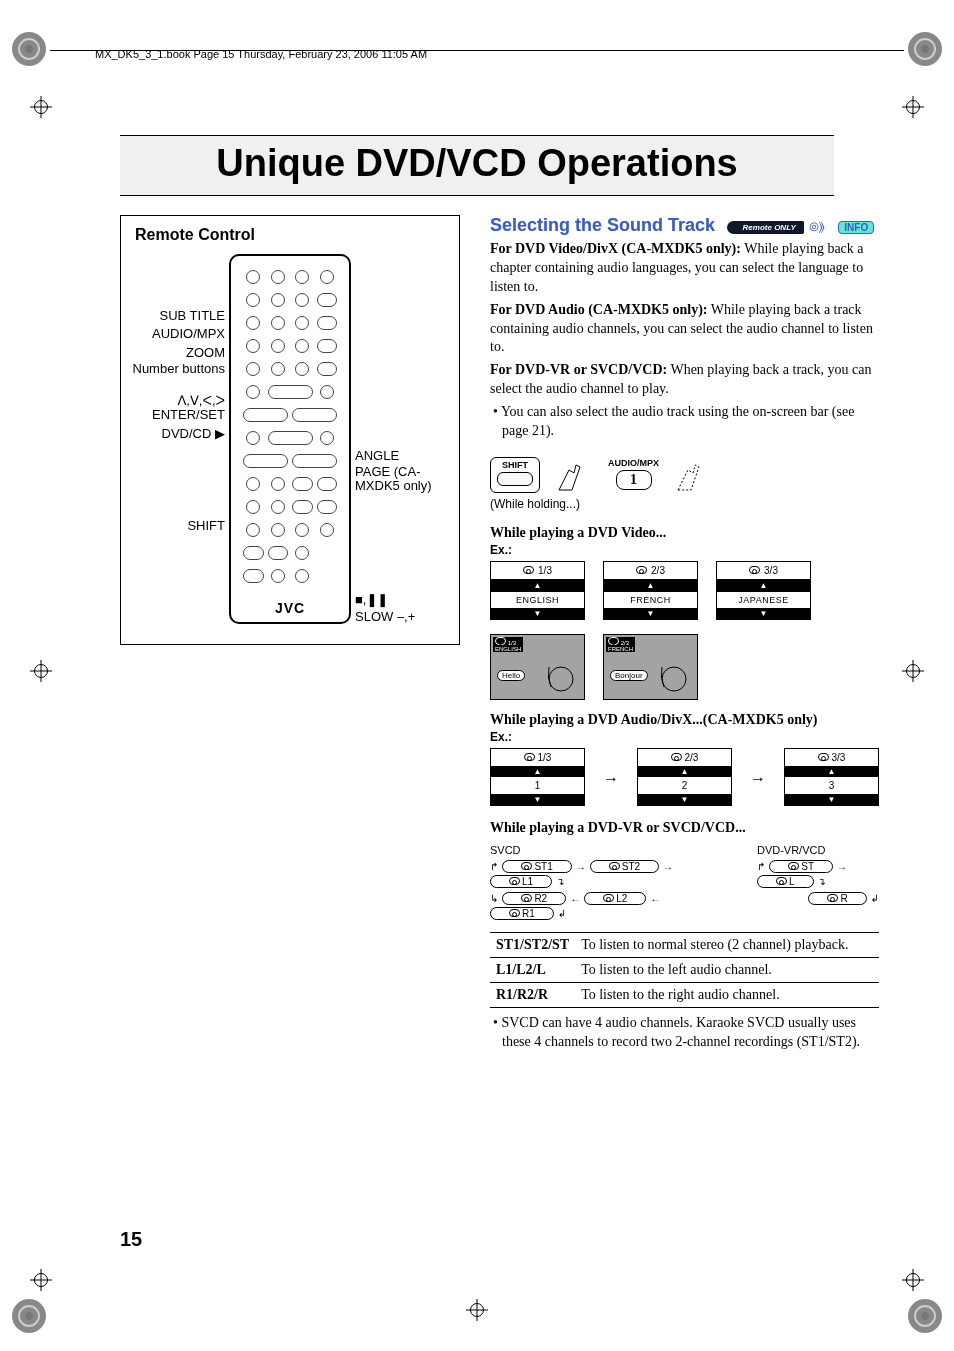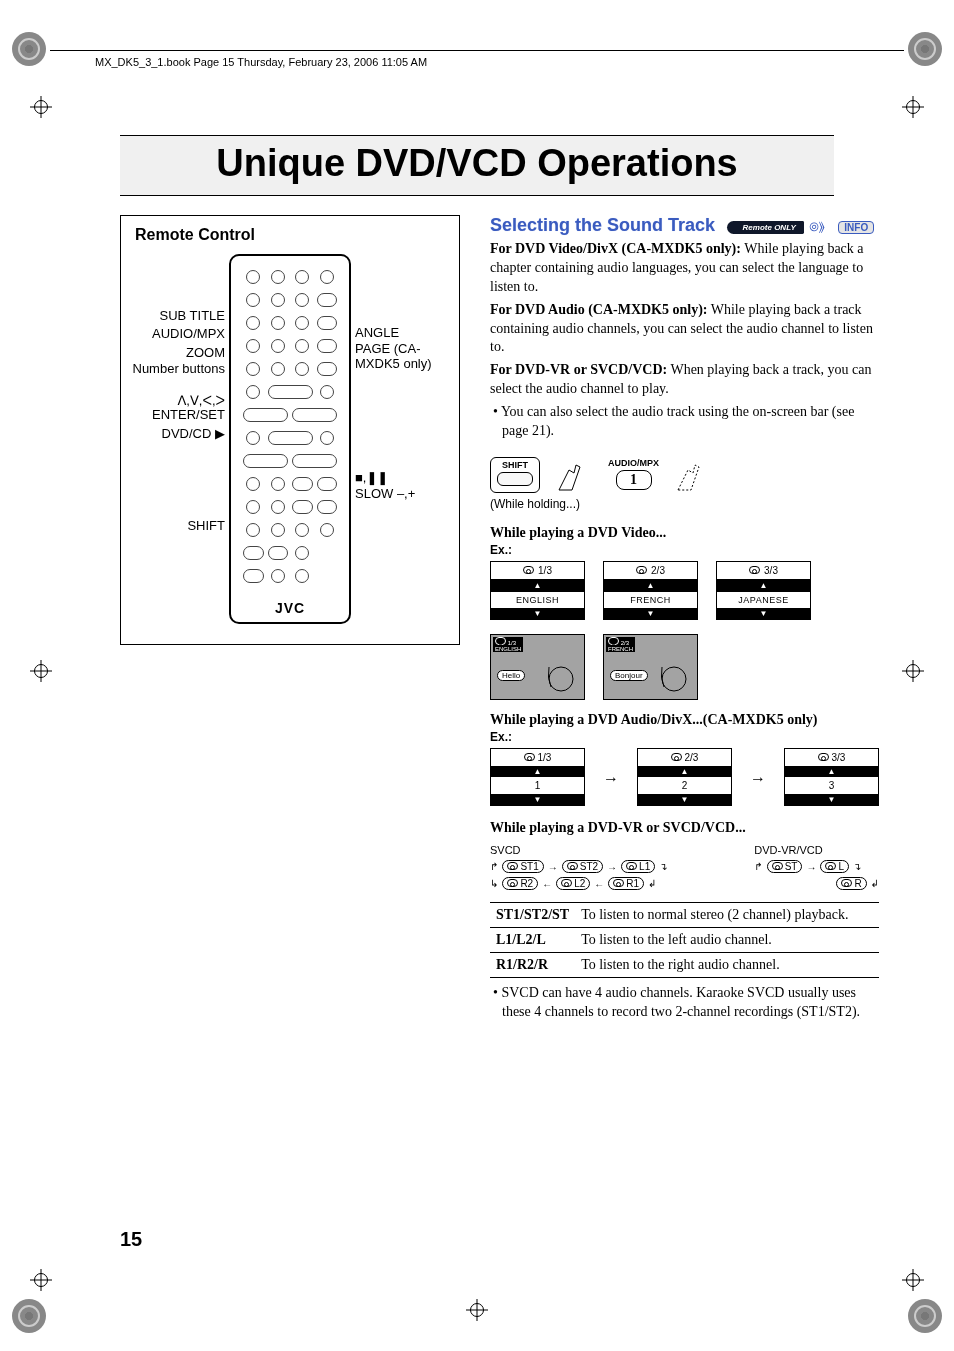--- a/index.html
+++ b/index.html
@@ -35,21 +35,21 @@
     width: 22px; height: 22px;
   }
   .reg-mark::before, .reg-mark::after {
     content: ''; position: absolute; background: #000;
   }
   .reg-mark::before { left: 50%; top: 0; width: 1px; height: 100%; transform: translateX(-50%);}
   .reg-mark::after { top: 50%; left: 0; height: 1px; width: 100%; transform: translateY(-50%);}
   .reg-mark .circ { position:absolute; left:50%; top:50%; width:14px; height:14px; border:1px solid #000; border-radius:50%; transform: translate(-50%,-50%);}
   .book-tag {
     position: absolute;
-    top: 56px; left: 95px;
+    top: 48px; left: 95px;
     font-family: Arial, sans-serif;
     font-size: 11px;
   }
   .book-bar {
     position: absolute;
     top: 50px; left: 50px; right: 50px;
     height: 1px; border-top: 1px solid #000;
   }
   .title-banner {
     position: absolute;
@@ -90,21 +90,21 @@
     align-items: stretch;
     height: 370px;
   }
   .labels-left, .labels-right {
     font-family: Arial, sans-serif;
     font-size: 13px;
     display: flex;
     flex-direction: column;
   }
   .labels-left { text-align: right; width: 100px; }
-  .labels-right { text-align: left; width: 100px; }
+  .labels-right { text-align: left; width: 100px; justify-content: flex-end; }
   .labels-left > div, .labels-right > div { line-height: 1.1; }
   .remote-img {
     flex: 1;
     border: 2px solid #000;
     border-radius: 10px;
     margin: 0 4px;
     display:flex; flex-direction:column; align-items:center; justify-content:flex-end;
     padding:6px;
     background: linear-gradient(#fff,#fff);
   }
@@ -135,21 +135,21 @@
     padding: 2px 8px 2px 16px;
     border-radius: 9px 2px 2px 9px;
     font-style: italic;
   }
   .badge-info {
     border: 1px solid #3a5bbf;
     color: #3a5bbf;
     padding: 0 5px;
     border-radius: 4px;
     font-size: 10px;
-    background:#e5e5e5;
+    background:#5eead4;
     margin-left:10px;
   }
   .col-right p { margin: 4px 0; line-height: 1.35; }
   .col-right .b { font-weight: bold; }
   .bullet { padding-left: 12px; text-indent: -9px; }
   .bullet::before { content: "• "; }
   .press-diagram {
     margin: 14px 0 2px;
     display:flex; align-items:center; gap:14px;
   }
@@ -181,21 +181,21 @@
   .audio-row { display:flex; gap:18px; align-items:center; margin-bottom:14px;}
   .audio-item { border:1.5px solid #000; width:95px; font-family:Arial; font-size:10px; text-align:center;}
   .audio-item .top { padding:3px 0; background:#fff;}
   .audio-item .mid { background:#000; color:#fff; font-size:8px; padding:1px 0;}
   .audio-item .lbl { padding:3px 0; font-size:10px;}
   .arrow { font-size:16px; }
   .cycle-row { display:flex; gap:40px; margin:8px 0 12px; }
   .cycle-block { font-family:Arial; font-size:11px; }
   .cycle-title { font-size:11px; margin-bottom:4px;}
   .cycle-pills { display:flex; flex-wrap:wrap; gap:2px 4px; align-items:center; font-size:10px;}
-  .pill { border:1px solid #000; border-radius:8px; padding:0 4px; white-space:nowrap; display:inline-flex; align-items:center; gap:2px;}
+  .pill { border:1px solid #000; border-radius:8px; padding:0 18px; white-space:nowrap; display:inline-flex; align-items:center; gap:2px;}
   .cd-ico { display:inline-block; width:11px; height:8px; border:1px solid #000; border-radius:4px; position:relative;}
   .cd-ico::after{ content:''; position:absolute; left:2px; top:2px; width:3px; height:3px; border:1px solid #000; border-radius:50%;}
   .sm-arr { font-size:10px;}
   table.desc { width:100%; border-collapse:collapse; font-size:14px; margin-bottom:6px;}
   table.desc td { border-top:1px solid #000; border-bottom:1px solid #000; padding:4px 6px; vertical-align:top;}
   table.desc td:first-child { font-weight:bold; white-space:nowrap; width:80px;}
   .page-num {
     position: absolute;
     left: 120px; bottom: 100px;
     font-family: Arial, sans-serif;

